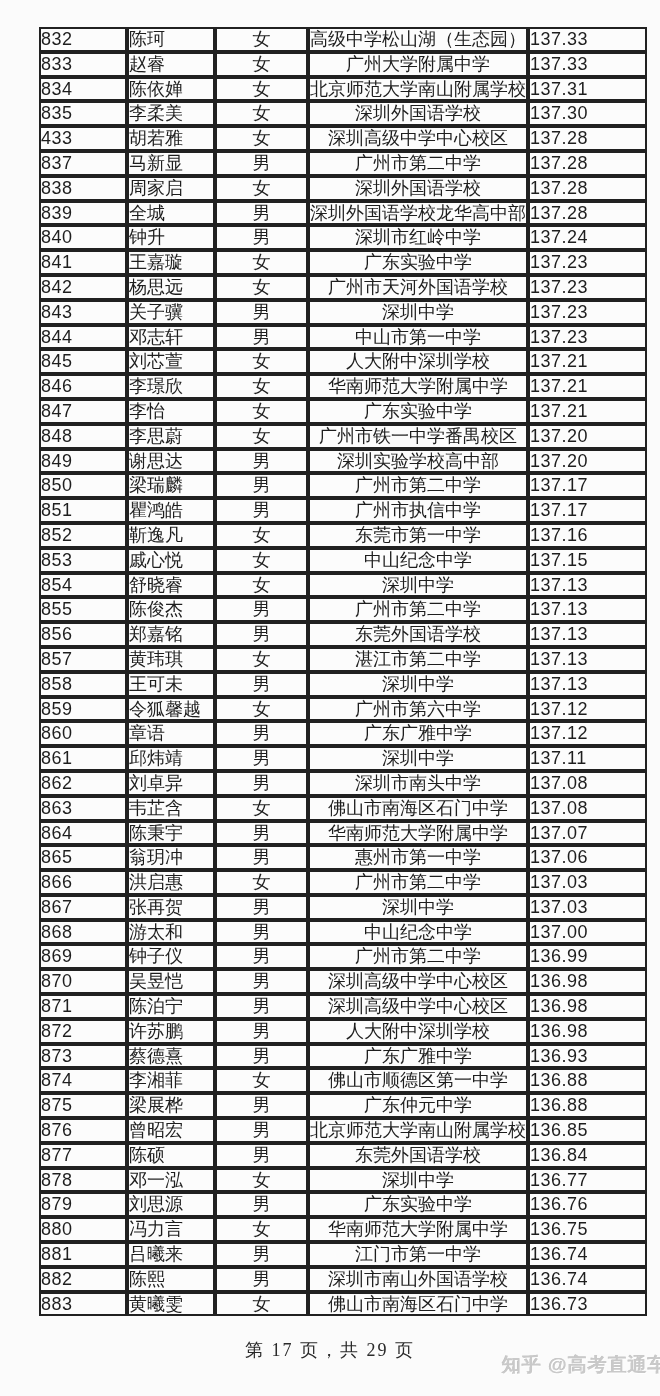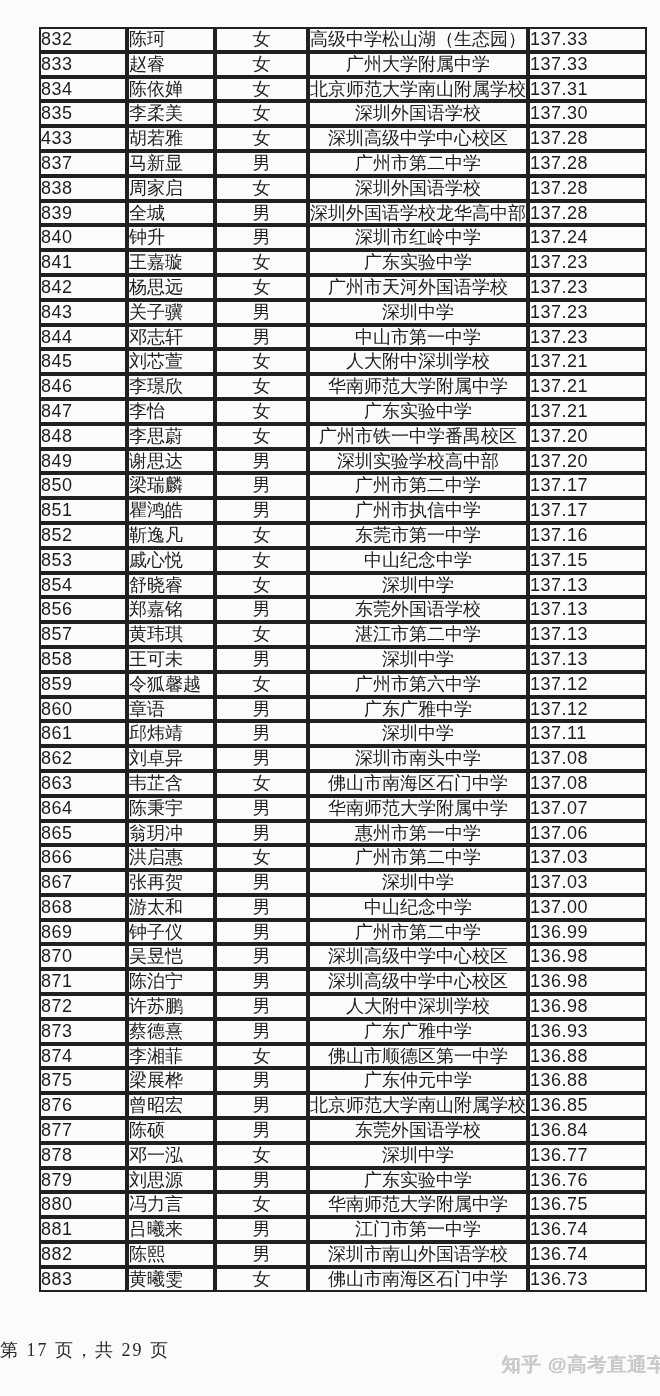--- a/index.html
+++ b/index.html
@@ -38,21 +38,21 @@
   td.c-rank   { width: 84px;  text-align: left; padding-left: 5px; font-size: 20px; letter-spacing: 0.5px; }
   td.c-name   { width: 84px;  text-align: left; padding-left: 7px; }
   td.c-gender { width: 89px;  text-align: center; }
   td.c-school { width: 184px; text-align: center; white-space: nowrap; }
   td.c-score  { width: 115px; text-align: left; font-size: 19px; letter-spacing: 0.5px; }
   .page-footer {
     position: absolute;
     left: 0;
     top: 1338px;
     width: 660px;
-    text-align: left;
+    text-align: center;
     font-family: "Liberation Serif", serif;
     font-size: 18px;
     color: #2a2a2a;
     letter-spacing: 2px;
   }
   .watermark {
     position: absolute;
     left: 502px;
     top: 1352px;
     font-size: 19px;
@@ -225,20 +225,27 @@
           <td class="c-score">137.15</td>
         </tr>
         <tr>
           <td class="c-rank">854</td>
           <td class="c-name">舒晓睿</td>
           <td class="c-gender">女</td>
           <td class="c-school">深圳中学</td>
           <td class="c-score">137.13</td>
         </tr>
         <tr>
+          <td class="c-rank">855</td>
+          <td class="c-name">陈俊杰</td>
+          <td class="c-gender">男</td>
+          <td class="c-school">广州市第二中学</td>
+          <td class="c-score">137.13</td>
+        </tr>
+        <tr>
           <td class="c-rank">856</td>
           <td class="c-name">郑嘉铭</td>
           <td class="c-gender">男</td>
           <td class="c-school">东莞外国语学校</td>
           <td class="c-score">137.13</td>
         </tr>
         <tr>
           <td class="c-rank">857</td>
           <td class="c-name">黄玮琪</td>
           <td class="c-gender">女</td>

